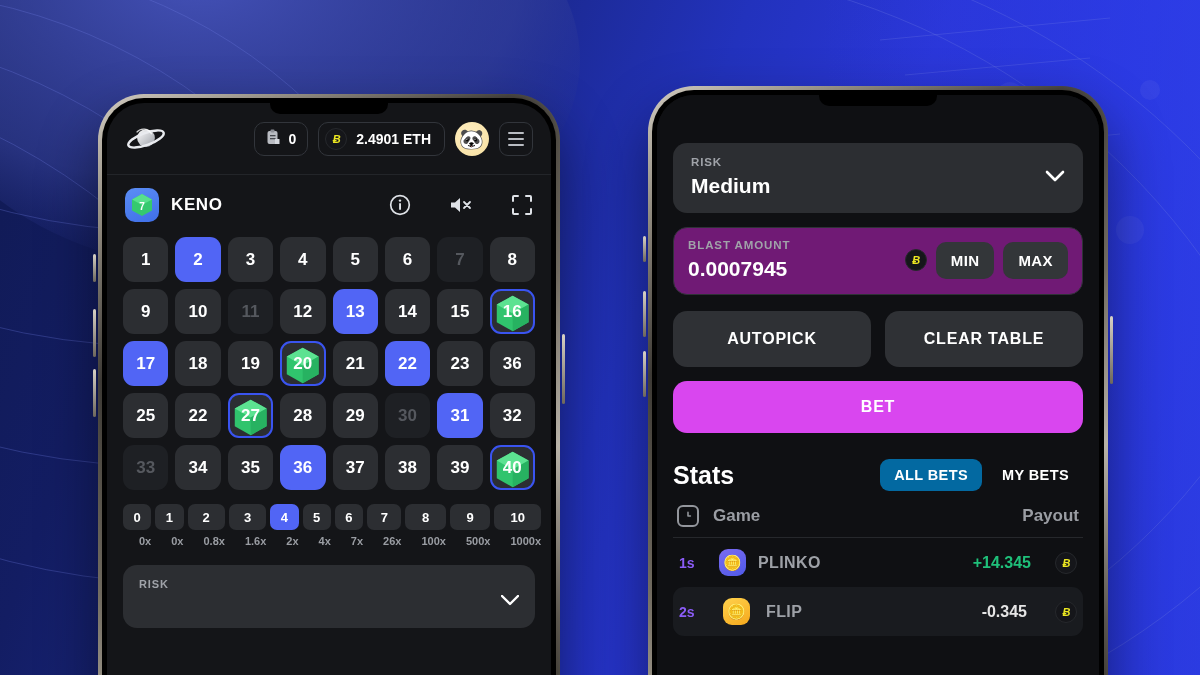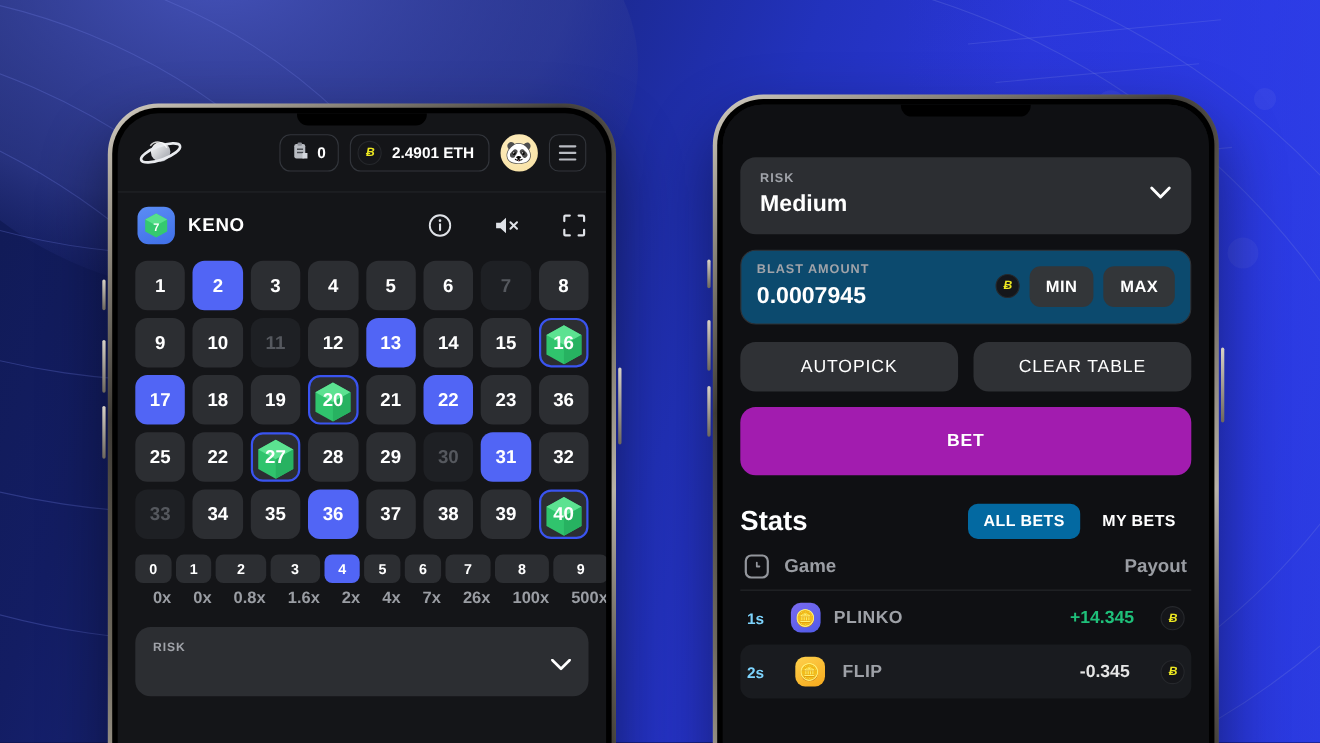--- a/index.html
+++ b/index.html
@@ -78,68 +78,68 @@
   .cell.hit { background: #2c2e32; border: 2px solid #3a54f0; }
   .cell.hit .hex { position: absolute; inset: 3px; }
   .cell.hit span { position: relative; z-index: 2; }
 
   .multirow { padding: 14px 16px 0; display: grid; grid-template-columns: repeat(11, 1fr); gap: 4px; }
   .mcell { display: flex; flex-direction: column; align-items: center; gap: 5px; }
   .mbox { width: 100%; height: 26px; border-radius: 7px; background: #2c2e32;
     display: flex; align-items: center; justify-content: center;
     color: #fff; font-size: 13px; font-weight: 800; }
   .mbox.on { background: #5165f5; }
-  .mlab { color: #9a9da3; font-size: 15px; font-weight: 700; padding-left: 16px; }
+  .mlab { color: #9a9da3; font-size: 11px; font-weight: 700; padding-left: 16px; }
 
   .riskcardL { margin: 18px 16px 0; background: #2c2e32; border-radius: 14px;
     padding: 13px 16px 18px; display: flex; align-items: flex-start; }
   .riskcardL .lbl { color: #a0a3a9; font-size: 11px; font-weight: 800; letter-spacing: .9px; }
   .riskcardL .chev { margin-left: auto; margin-top: 14px; color: #fff; }
 
   
   .rscreen { background: #0f1013; height: 100%; padding: 48px 16px 0; position: relative; }
 
   .rcard { background: #2c2e32; border-radius: 14px; padding: 13px 18px 15px;
     display: flex; align-items: center; }
   .rcard .lbl { color: #a0a3a9; font-size: 11.5px; font-weight: 800; letter-spacing: .9px;
                 margin-bottom: 6px; }
   .rcard .val { color: #fff; font-size: 21px; font-weight: 800; }
   .rcard .chev { margin-left: auto; color: #fff; }
 
-  .rcard.amount { background: #0c4a6e; border: 1px solid #2f3237; margin-top: 14px;
+  .rcard.amount { background: #701a75; border: 1px solid #2f3237; margin-top: 14px;
                   padding: 11px 14px 13px; }
   .minmax { margin-left: auto; display: flex; align-items: center; gap: 9px; }
   .mmbtn { background: #333639; border-radius: 10px; color: #fff; font-size: 15px;
     font-weight: 800; padding: 10px 15px; letter-spacing: .4px; }
 
   .btnrow { display: flex; gap: 14px; margin-top: 16px; }
-  .gbtn { flex: 1; height: 45px; background: #2f3135; border-radius: 14px;
+  .gbtn { flex: 1; height: 56px; background: #2f3135; border-radius: 14px;
     display: flex; align-items: center; justify-content: center;
-    color: #fff; font-size: 16px; font-weight: 400; letter-spacing: .8px; }
-  .betbtn { margin-top: 14px; height: 62px; background: #a21caf; border-radius: 14px;
+    color: #fff; font-size: 16px; font-weight: 700; letter-spacing: .8px; }
+  .betbtn { margin-top: 14px; height: 52px; background: #d946ef; border-radius: 14px;
     display: flex; align-items: center; justify-content: center;
     color: #fff; font-size: 16px; font-weight: 800; letter-spacing: .8px; }
 
   .statshead { display: flex; align-items: center; margin-top: 26px; }
   .statstitle { color: #fff; font-size: 25px; font-weight: 800; }
   .segs { margin-left: auto; display: flex; align-items: center; gap: 6px; }
   .seg { padding: 8px 14px; border-radius: 9px; color: #fff; font-size: 14.5px; font-weight: 800;
          letter-spacing: .4px; }
   .seg.active { background: #0369a1; }
 
   .thead { display: flex; align-items: center; gap: 14px; padding: 14px 4px 10px;
            border-bottom: 1px solid #26282c; }
   .clockbox { width: 22px; height: 22px; border: 2px solid #93969c; border-radius: 6px;
     display:flex; align-items:center; justify-content:center; }
   .thead .g { color: #9a9da3; font-size: 17px; font-weight: 700; }
   .thead .p { margin-left: auto; color: #9a9da3; font-size: 17px; font-weight: 700; }
 
   .brow { display: flex; align-items: center; gap: 12px; padding: 11px 6px; border-radius: 11px; }
   .brow.alt { background: #191b1f; gap: 16px; }
-  .btime { color: #7dd3fc; font-size: 14px; font-weight: 800; width: 28px; }
+  .btime { color: #8b5cf6; font-size: 14px; font-weight: 800; width: 28px; }
   .gicon2 { width: 27px; height: 27px; border-radius: 9px; display:flex;
             align-items:center; justify-content:center; font-size: 15px; }
   .bname { color: #9ea1a7; font-size: 16px; font-weight: 800; letter-spacing: .4px; }
   .bpay { margin-left: auto; font-size: 16px; font-weight: 800; }
   .pos { color: #1fc07a; } .neg { color: #e5e5e5; }
 </style>
 </head>
 <body>
 
 <div id="bg">

